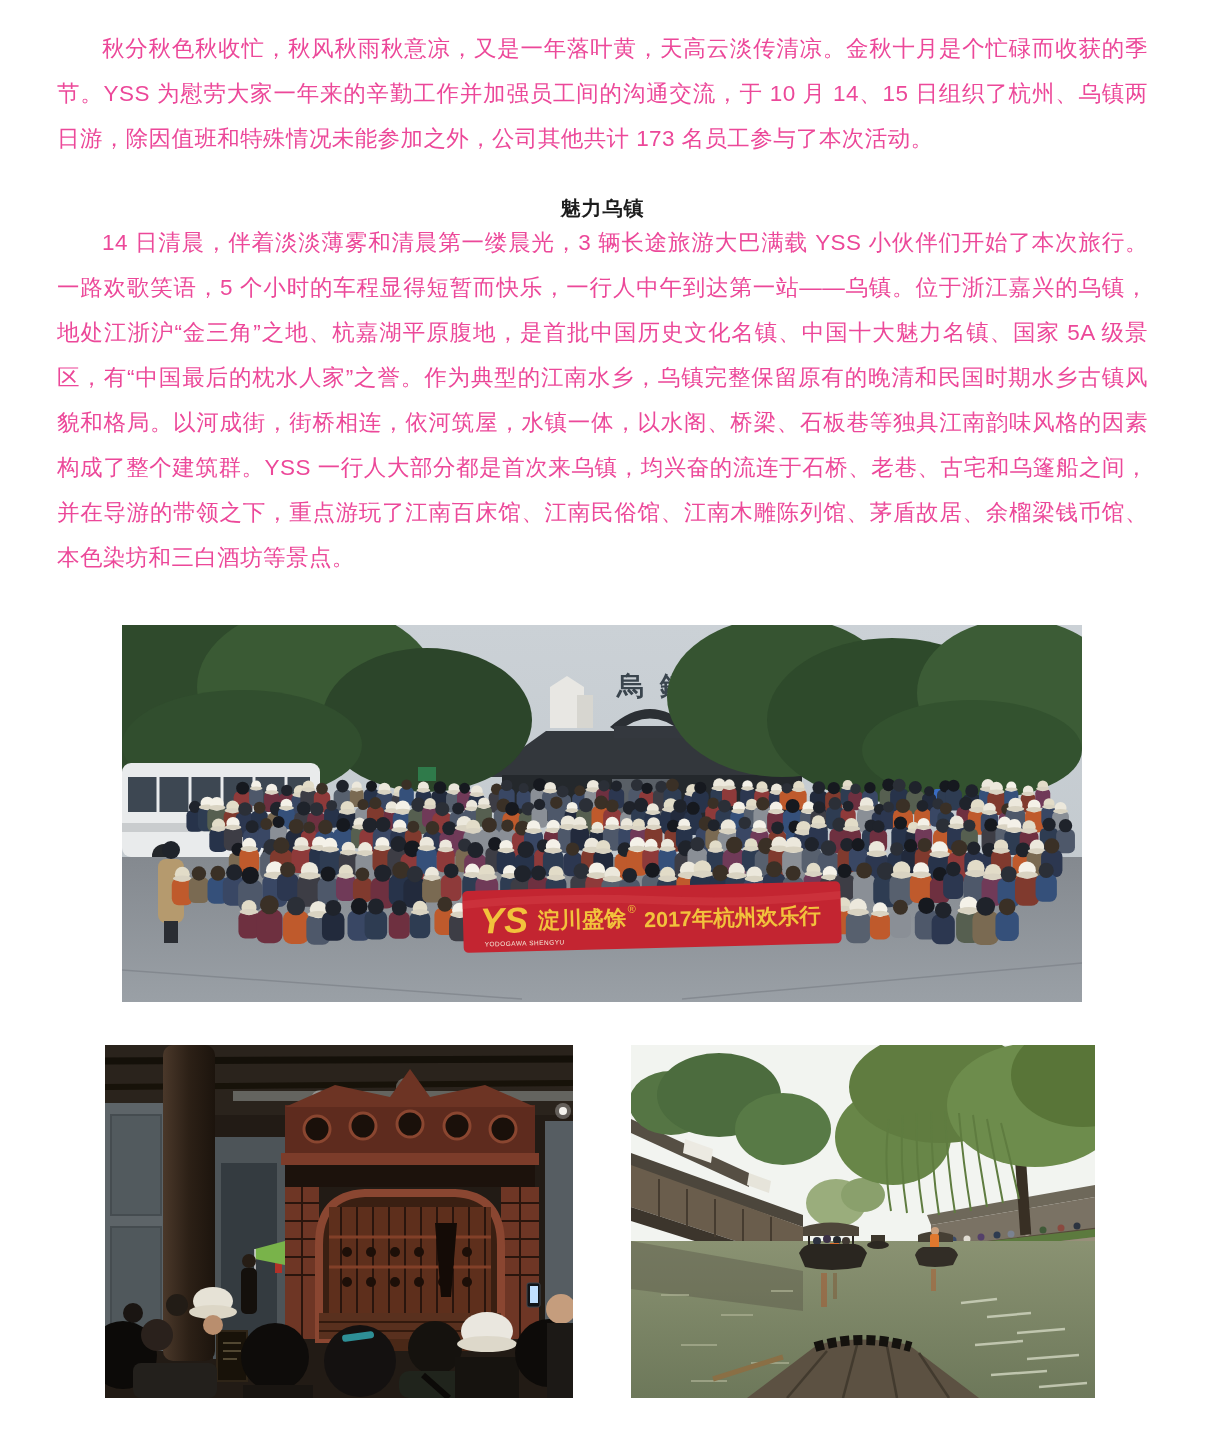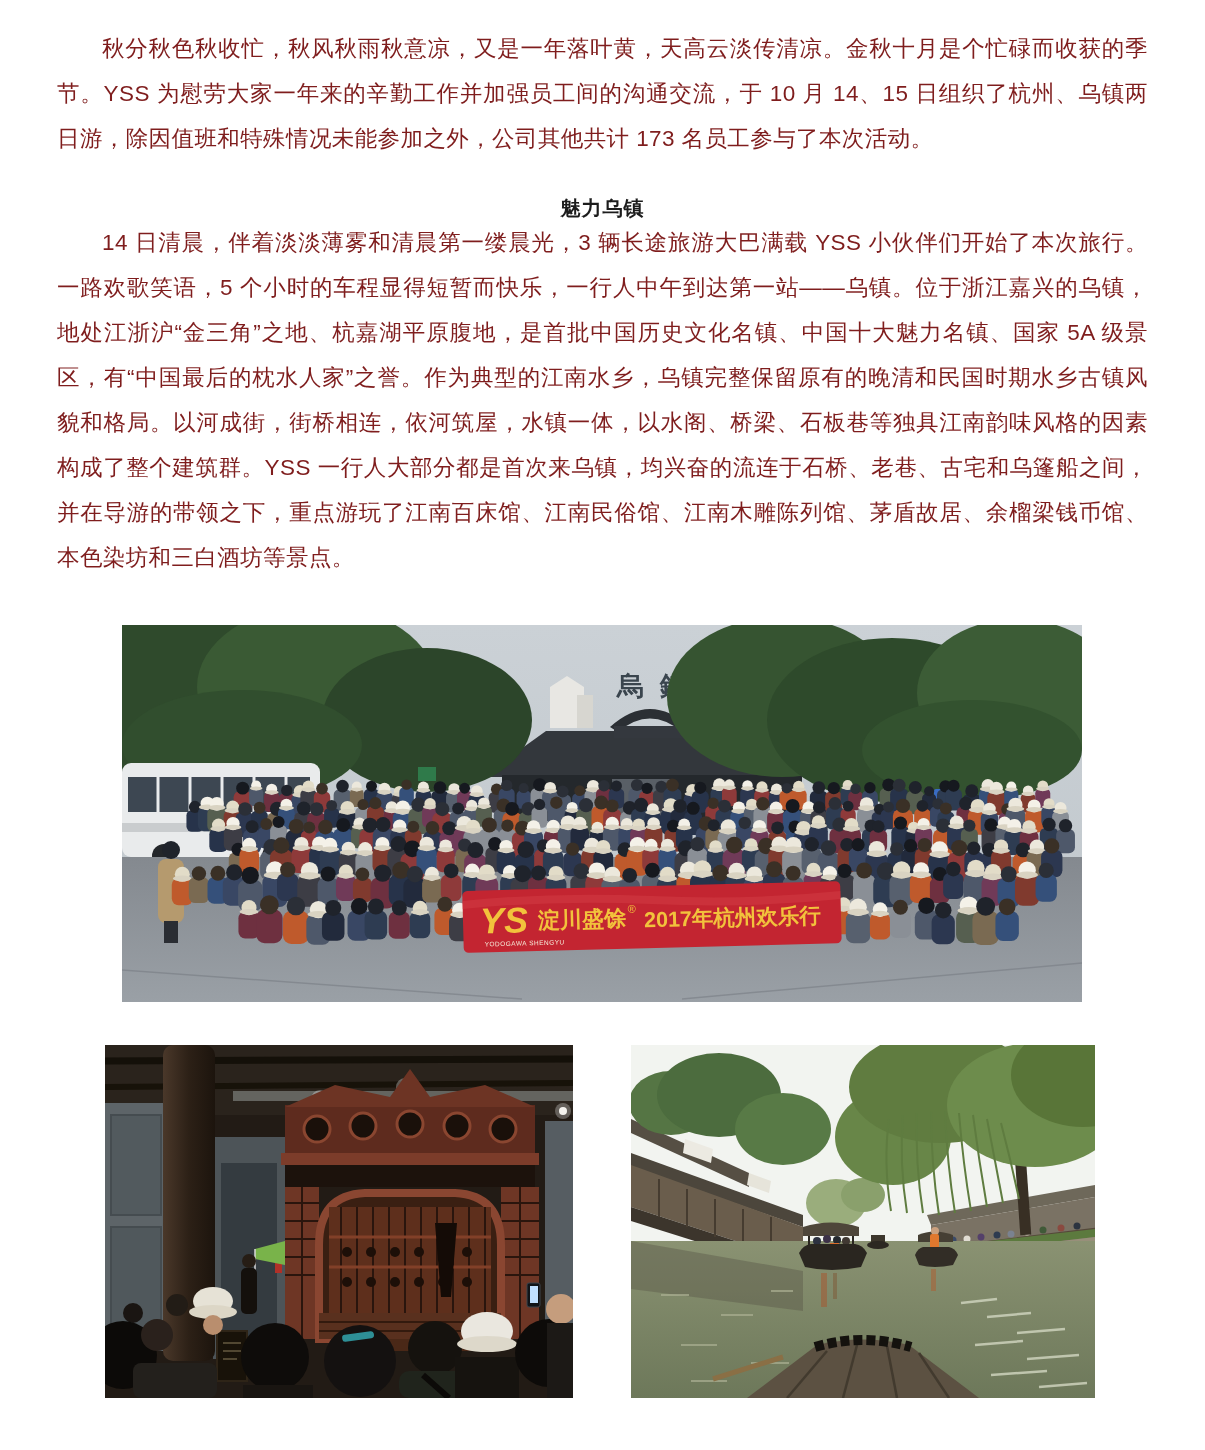--- a/index.html
+++ b/index.html
@@ -3,21 +3,21 @@
 <meta charset="utf-8">
 <style>
   html,body{margin:0;padding:0;background:#ffffff;}
   .page{
     position:relative;width:1205px;height:1450px;background:#ffffff;overflow:hidden;
     font-family:"Liberation Sans","DejaVu Sans",sans-serif;color:#1c1c1c;
   }
   .para{
     position:absolute;left:57px;width:1091px;margin:0;
     font-size:22.5px;line-height:45px;text-align:justify;text-indent:2em;
-    letter-spacing:0.4px;color:#7f1d1d;
+    letter-spacing:0.4px;color:#ec4899;
   }
   #para-intro{top:26px;}
   #section-heading{
     position:absolute;top:186px;left:0;width:100%;margin:0;
     font-size:20px;line-height:45px;font-weight:700;text-align:center;
     letter-spacing:1px;color:#1c1c1c;
   }
   #para-body{top:220px;}
   .photo{position:absolute;margin:0;padding:0;}
   .photo svg{display:block;}

